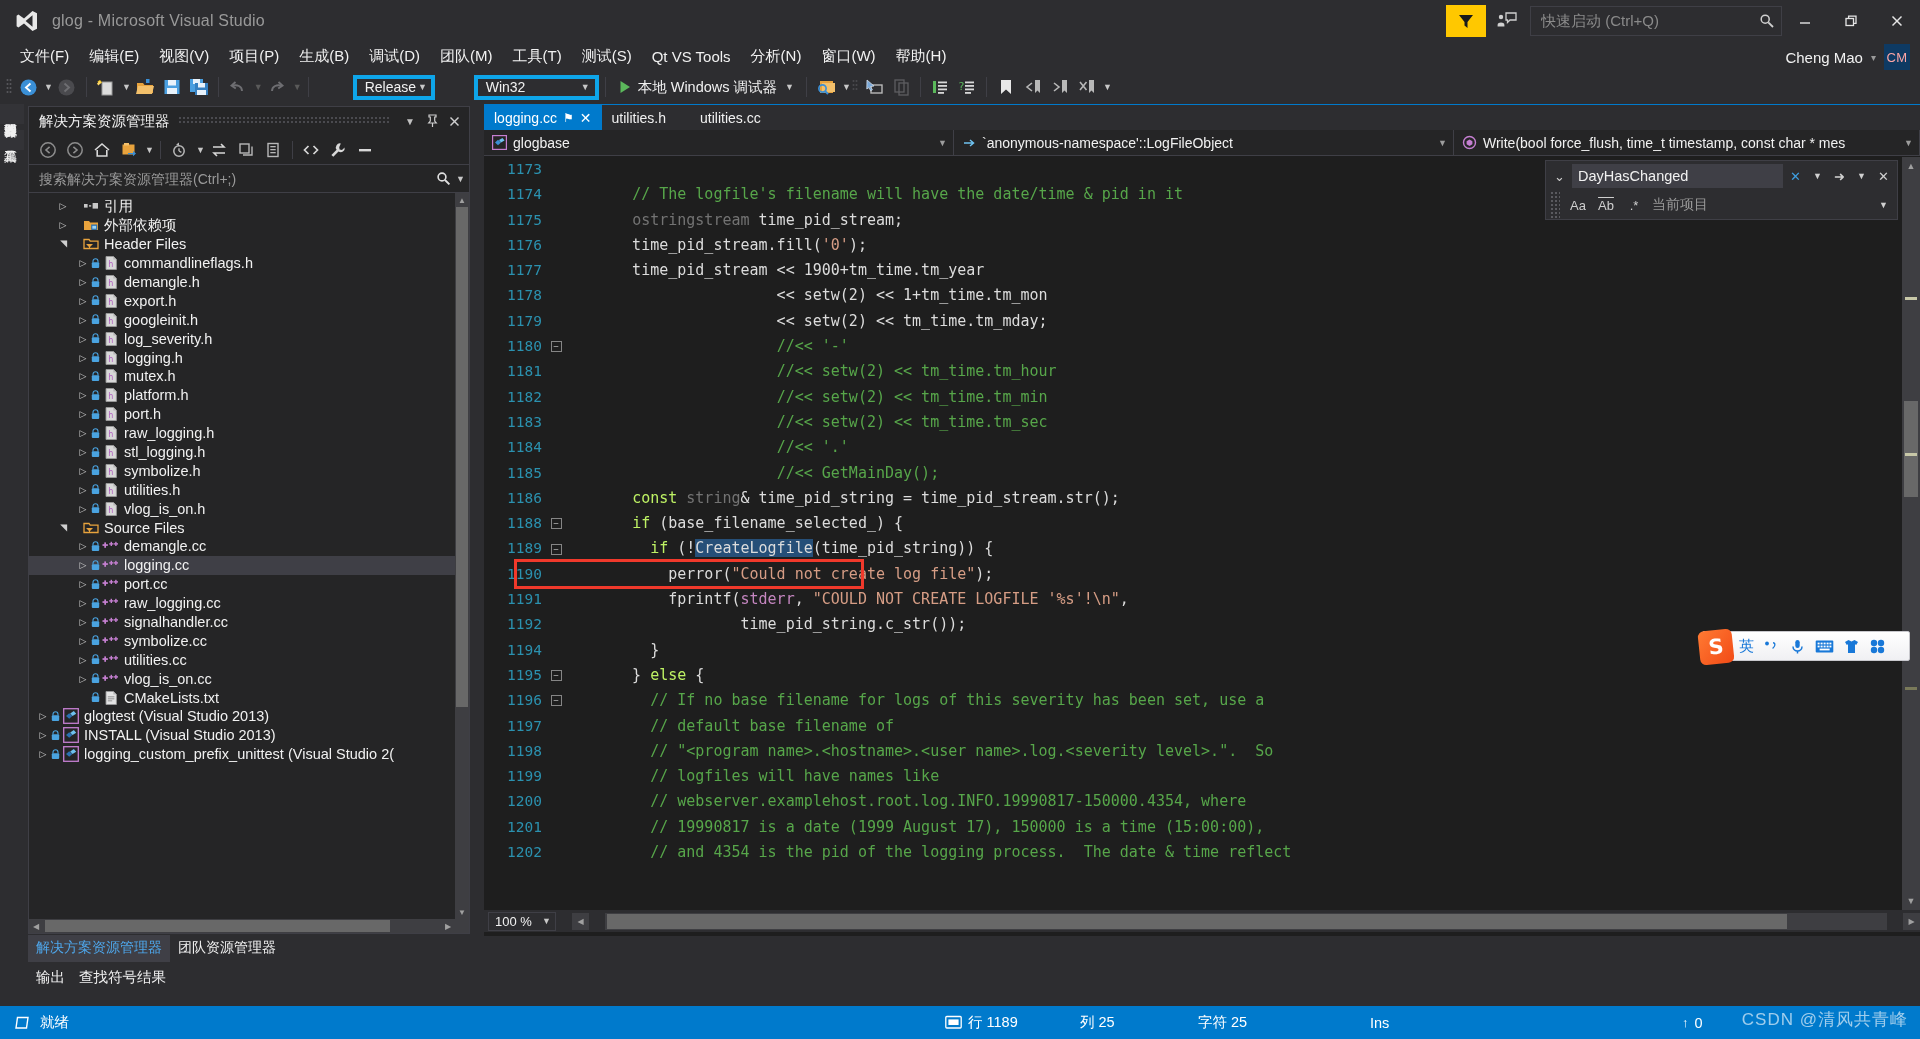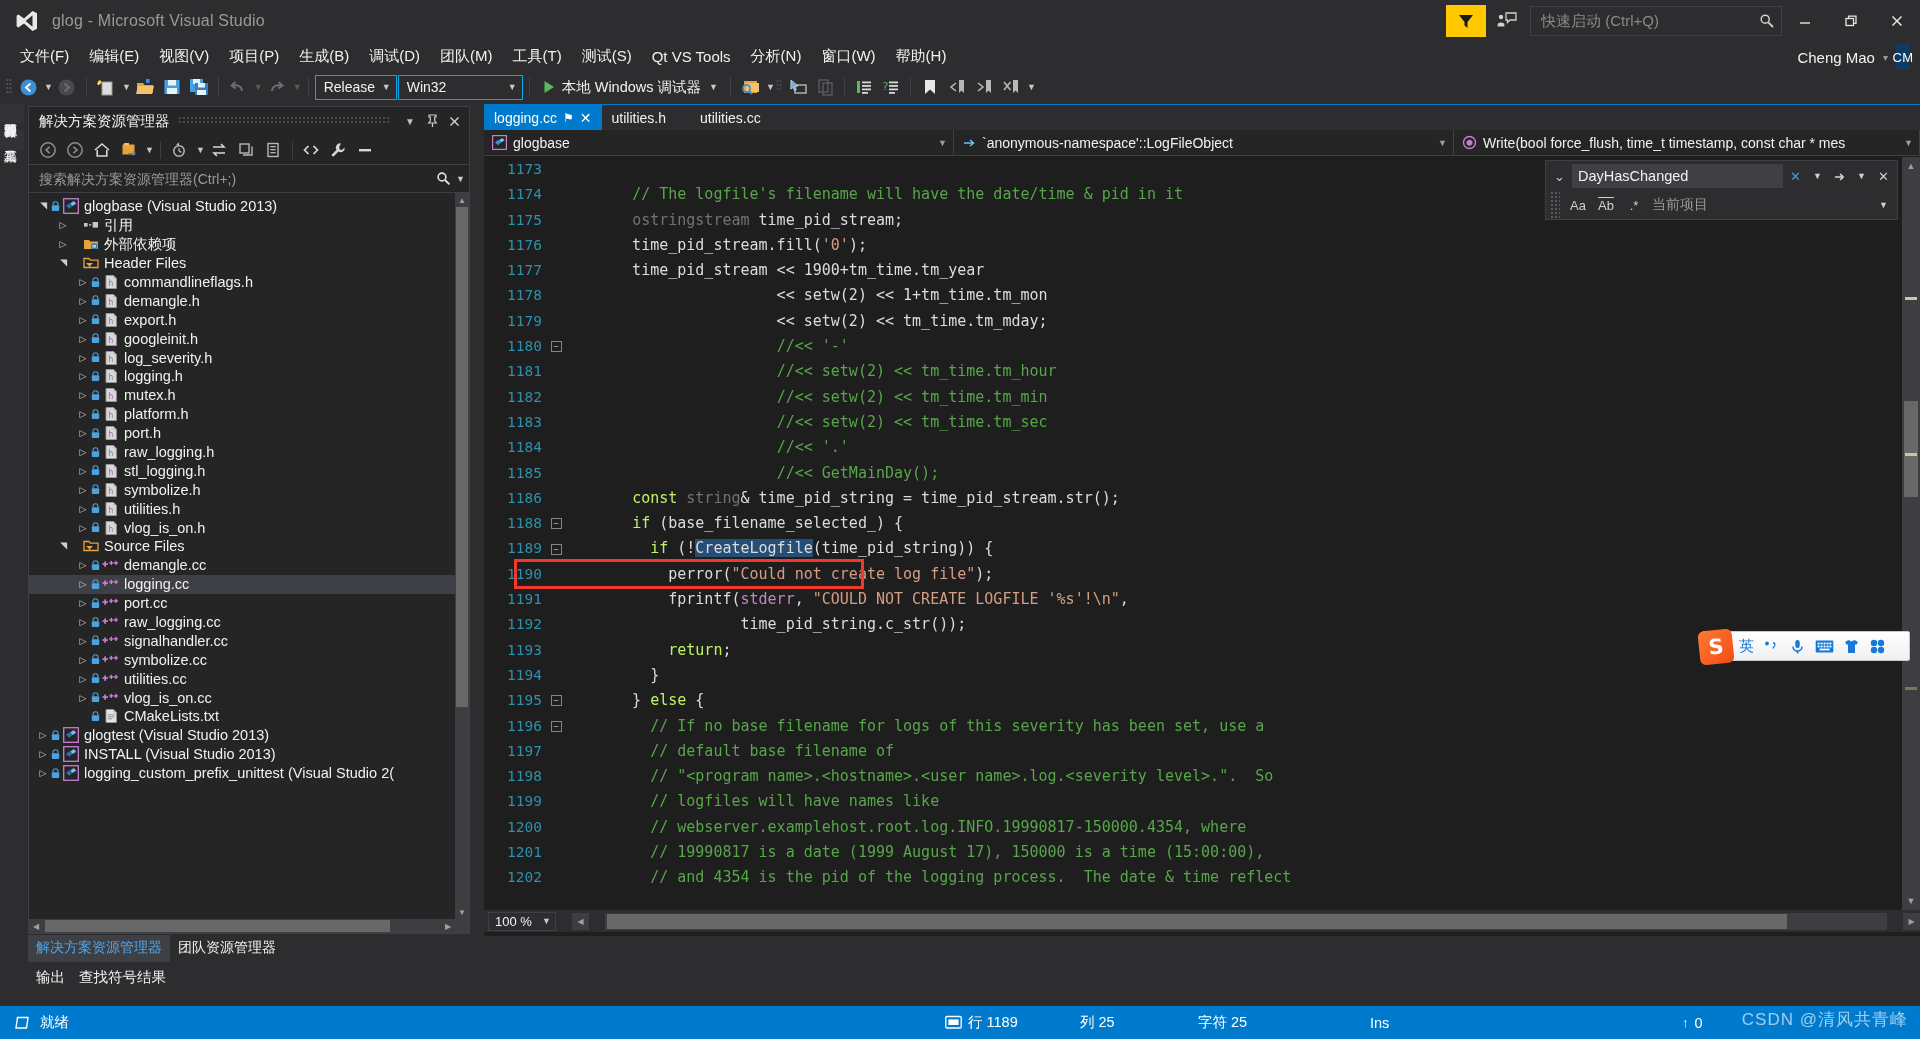--- a/index.html
+++ b/index.html
@@ -48,41 +48,42 @@
   }
   .menu-item {
     font-size: 15px; color: #f1f1f1; padding: 4px 10px; white-space: nowrap;
   }
   .user-area {
     position: absolute; right: 10px; top: 44px; display: flex; align-items: center; gap: 8px;
   }
   .user-name { font-size: 15px; color: #f1f1f1; }
   .user-caret { color: #999; font-size: 10px; }
   .avatar {
-    width: 14px; height: 26px; background: #0e3a63; color: #ffffff;
+    width: 26px; height: 26px; background: #0e3a63; color: #fca5a5;
     display: flex; align-items: center; justify-content: center;
     font-size: 13px; letter-spacing: .5px;
   }
 
   
   .toolbar {
     position: absolute; left: 0; top: 71px; width: 1920px; height: 32px;
     display: flex; align-items: center; padding-left: 6px; gap: 1px;
   }
   .tbtn {
     height: 26px; min-width: 26px; display: flex; align-items: center; justify-content: center;
     padding: 0 3px;
   }
   .tsep { width: 1px; height: 20px; background: #3f3f46; margin: 0 5px; }
   .tcaret { font-size: 9px; color: #c8c8c8; margin-left: 2px; }
   .tcaret.dim { color: #5a5a5a; }
   .combo {
-    height: 25px; border: 1px solid #0ea5e9; background: #2d2d30; color: #f1f1f1;
+    height: 25px; border: 4px solid #0ea5e9; background: #2d2d30; color: #f1f1f1;
     font-size: 14px; display: flex; align-items: center; justify-content: space-between;
     padding: 0 5px 0 8px;
+    margin-left: 38px;
   }
   .combo.release { width: 82px; }
   .combo.platform { width: 125px; }
   .grip { width: 8px; height: 22px; display: flex; align-items: center; }
   .debug-run { display: flex; align-items: center; gap: 6px; padding: 0 6px; height: 26px; }
   .debug-run .label { font-size: 14.5px; color: #f1f1f1; white-space: nowrap; }
 
   
   .vtabs {
     position: absolute; left: 0; top: 104px; width: 26px; height: 830px;
@@ -669,38 +670,20 @@
       <span class="hbtn">
         <svg width="15" height="15" viewBox="0 0 15 15">
             <circle cx="6" cy="6" r="3.9" fill="none" stroke="#e0e0e0" stroke-width="1.6"></circle>
             <line x1="9" y1="9" x2="13.4" y2="13.4" stroke="#e0e0e0" stroke-width="1.9"></line>
           </svg>
       </span>
       <span class="tcaret">▼</span>
     </div>
 
     <div class="tree" id="tree">
-      <div class="trow">
-          <span style="flex: 0 0 0px;"></span>
-          <span class="tarrow" style="transform: rotate(-90deg);">◢</span>
-          <span class="lockico">
-            <svg width="9" height="11" viewBox="0 0 9 11">
-              <path d="M2 4.5 V3.2 A2.5 2.5 0 0 1 7 3.2 V4.5" fill="none" stroke="#4aa3e0" stroke-width="1.1"></path>
-              <rect x="0.8" y="4.3" width="7.4" height="5.6" rx="1" fill="#4aa3e0"></rect>
-            </svg>
-          </span>
-          <span class="ticon">
-            <svg width="16" height="16" viewBox="0 0 16 16">
-              <rect x="0.7" y="0.7" width="14.6" height="14.6" fill="none" stroke="#c57fd1" stroke-width="1.3"></rect>
-              <path d="M3 8 L6.2 5.2 L9.4 8 L6.2 10.8 Z" fill="#2a6fb0"></path>
-              <path d="M7.2 5.4 L10.8 3 L13.2 5.8 L9.6 8.1 Z" fill="#6fc2f0"></path>
-            </svg>
-          </span>
-          <span class="tlabel">glogbase (Visual Studio 2013)</span>
-        </div>
         <div class="trow">
           <span style="flex: 0 0 20px;"></span>
           <span class="tarrow">▷</span>
           <span class="lockico"></span>
           <span class="ticon">
             <svg width="16" height="16" viewBox="0 0 16 16">
               <rect x="1" y="6" width="3.6" height="3.6" fill="#c8c8c8"></rect>
               <rect x="6" y="7.2" width="2.2" height="1.4" fill="#c8c8c8"></rect>
               <rect x="9.6" y="5" width="5.4" height="5.6" fill="#c8c8c8"></rect>
             </svg>
@@ -1336,21 +1319,20 @@
         <div class="cline"><span class="lnum">1182</span><span class="glyph"></span><span class="outline"><span style="position:absolute;left:4px;top:0;bottom:0;width:1px;border-left:1px dashed #5a5a5a"></span><span style="position:absolute;left:14px;top:0;bottom:0;width:1px;border-left:1px dashed #5a5a5a"></span></span><span class="ctext">                    <span class="cm">//&lt;&lt; setw(2) &lt;&lt; tm_time.tm_min</span></span></div>
         <div class="cline"><span class="lnum">1183</span><span class="glyph"></span><span class="outline"><span style="position:absolute;left:4px;top:0;bottom:0;width:1px;border-left:1px dashed #5a5a5a"></span><span style="position:absolute;left:14px;top:0;bottom:0;width:1px;border-left:1px dashed #5a5a5a"></span></span><span class="ctext">                    <span class="cm">//&lt;&lt; setw(2) &lt;&lt; tm_time.tm_sec</span></span></div>
         <div class="cline"><span class="lnum">1184</span><span class="glyph"></span><span class="outline"><span style="position:absolute;left:4px;top:0;bottom:0;width:1px;border-left:1px dashed #5a5a5a"></span><span style="position:absolute;left:14px;top:0;bottom:0;width:1px;border-left:1px dashed #5a5a5a"></span></span><span class="ctext">                    <span class="cm">//&lt;&lt; '.'</span></span></div>
         <div class="cline"><span class="lnum">1185</span><span class="glyph"></span><span class="outline"><span style="position:absolute;left:4px;top:0;bottom:0;width:1px;border-left:1px dashed #5a5a5a"></span><span style="position:absolute;left:14px;top:0;bottom:0;width:1px;border-left:1px dashed #5a5a5a"></span></span><span class="ctext">                    <span class="cm">//&lt;&lt; GetMainDay();</span></span></div>
         <div class="cline"><span class="lnum">1186</span><span class="glyph"></span><span class="outline"><span style="position:absolute;left:4px;top:0;bottom:0;width:1px;border-left:1px dashed #5a5a5a"></span><span style="position:absolute;left:14px;top:0;bottom:0;width:1px;border-left:1px dashed #5a5a5a"></span></span><span class="ctext">    <span class="kw">const</span> <span class="ty">string</span>&amp; time_pid_string = time_pid_stream.str();</span></div>
         <div class="cline"><span class="lnum">1188</span><span class="glyph"><span class="foldmark">−</span></span><span class="outline"><span style="position:absolute;left:4px;top:0;bottom:0;width:1px;border-left:1px dashed #5a5a5a"></span><span style="position:absolute;left:14px;top:0;bottom:0;width:1px;border-left:1px dashed #5a5a5a"></span></span><span class="ctext">    <span class="kw">if</span> (base_filename_selected_) {</span></div>
         <div class="cline"><span class="lnum">1189</span><span class="glyph"><span class="foldmark">−</span></span><span class="outline"><span style="position:absolute;left:4px;top:0;bottom:0;width:1px;border-left:1px dashed #5a5a5a"></span><span style="position:absolute;left:14px;top:0;bottom:0;width:1px;border-left:1px dashed #5a5a5a"></span></span><span class="ctext">      <span class="kw">if</span> (!<span class="sel-tok">CreateLogfile</span>(time_pid_string)) {</span></div>
         <div class="cline"><span class="lnum">1190</span><span class="glyph"></span><span class="outline"><span style="position:absolute;left:4px;top:0;bottom:0;width:1px;border-left:1px dashed #5a5a5a"></span><span style="position:absolute;left:14px;top:0;bottom:0;width:1px;border-left:1px dashed #5a5a5a"></span></span><span class="ctext">        perror(<span class="st">"Could not create log file"</span>);</span></div>
         <div class="cline"><span class="lnum">1191</span><span class="glyph"></span><span class="outline"><span style="position:absolute;left:4px;top:0;bottom:0;width:1px;border-left:1px dashed #5a5a5a"></span><span style="position:absolute;left:14px;top:0;bottom:0;width:1px;border-left:1px dashed #5a5a5a"></span></span><span class="ctext">        fprintf(<span class="pp">stderr</span>, <span class="st">"COULD NOT CREATE LOGFILE '%s'!\n"</span>,</span></div>
         <div class="cline"><span class="lnum">1192</span><span class="glyph"></span><span class="outline"><span style="position:absolute;left:4px;top:0;bottom:0;width:1px;border-left:1px dashed #5a5a5a"></span><span style="position:absolute;left:14px;top:0;bottom:0;width:1px;border-left:1px dashed #5a5a5a"></span></span><span class="ctext">                time_pid_string.c_str());</span></div>
-        <div class="cline"><span class="lnum">1193</span><span class="glyph"></span><span class="outline"><span style="position:absolute;left:4px;top:0;bottom:0;width:1px;border-left:1px dashed #5a5a5a"></span><span style="position:absolute;left:14px;top:0;bottom:0;width:1px;border-left:1px dashed #5a5a5a"></span></span><span class="ctext">        <span class="kw">return</span>;</span></div>
         <div class="cline"><span class="lnum">1194</span><span class="glyph"></span><span class="outline"><span style="position:absolute;left:4px;top:0;bottom:0;width:1px;border-left:1px dashed #5a5a5a"></span><span style="position:absolute;left:14px;top:0;bottom:0;width:1px;border-left:1px dashed #5a5a5a"></span></span><span class="ctext">      }</span></div>
         <div class="cline"><span class="lnum">1195</span><span class="glyph"><span class="foldmark">−</span></span><span class="outline"><span style="position:absolute;left:4px;top:0;bottom:0;width:1px;border-left:1px dashed #5a5a5a"></span><span style="position:absolute;left:14px;top:0;bottom:0;width:1px;border-left:1px dashed #5a5a5a"></span></span><span class="ctext">    } <span class="kw">else</span> {</span></div>
         <div class="cline"><span class="lnum">1196</span><span class="glyph"><span class="foldmark">−</span></span><span class="outline"><span style="position:absolute;left:4px;top:0;bottom:0;width:1px;border-left:1px dashed #5a5a5a"></span><span style="position:absolute;left:14px;top:0;bottom:0;width:1px;border-left:1px dashed #5a5a5a"></span></span><span class="ctext">      <span class="cm">// If no base filename for logs of this severity has been set, use a</span></span></div>
         <div class="cline"><span class="lnum">1197</span><span class="glyph"></span><span class="outline"><span style="position:absolute;left:4px;top:0;bottom:0;width:1px;border-left:1px dashed #5a5a5a"></span><span style="position:absolute;left:14px;top:0;bottom:0;width:1px;border-left:1px dashed #5a5a5a"></span></span><span class="ctext">      <span class="cm">// default base filename of</span></span></div>
         <div class="cline"><span class="lnum">1198</span><span class="glyph"></span><span class="outline"><span style="position:absolute;left:4px;top:0;bottom:0;width:1px;border-left:1px dashed #5a5a5a"></span><span style="position:absolute;left:14px;top:0;bottom:0;width:1px;border-left:1px dashed #5a5a5a"></span></span><span class="ctext">      <span class="cm">// "&lt;program name&gt;.&lt;hostname&gt;.&lt;user name&gt;.log.&lt;severity level&gt;.".  So</span></span></div>
         <div class="cline"><span class="lnum">1199</span><span class="glyph"></span><span class="outline"><span style="position:absolute;left:4px;top:0;bottom:0;width:1px;border-left:1px dashed #5a5a5a"></span><span style="position:absolute;left:14px;top:0;bottom:0;width:1px;border-left:1px dashed #5a5a5a"></span></span><span class="ctext">      <span class="cm">// logfiles will have names like</span></span></div>
         <div class="cline"><span class="lnum">1200</span><span class="glyph"></span><span class="outline"><span style="position:absolute;left:4px;top:0;bottom:0;width:1px;border-left:1px dashed #5a5a5a"></span><span style="position:absolute;left:14px;top:0;bottom:0;width:1px;border-left:1px dashed #5a5a5a"></span></span><span class="ctext">      <span class="cm">// webserver.examplehost.root.log.INFO.19990817-150000.4354, where</span></span></div>
         <div class="cline"><span class="lnum">1201</span><span class="glyph"></span><span class="outline"><span style="position:absolute;left:4px;top:0;bottom:0;width:1px;border-left:1px dashed #5a5a5a"></span><span style="position:absolute;left:14px;top:0;bottom:0;width:1px;border-left:1px dashed #5a5a5a"></span></span><span class="ctext">      <span class="cm">// 19990817 is a date (1999 August 17), 150000 is a time (15:00:00),</span></span></div>
         <div class="cline"><span class="lnum">1202</span><span class="glyph"></span><span class="outline"><span style="position:absolute;left:4px;top:0;bottom:0;width:1px;border-left:1px dashed #5a5a5a"></span><span style="position:absolute;left:14px;top:0;bottom:0;width:1px;border-left:1px dashed #5a5a5a"></span></span><span class="ctext">      <span class="cm">// and 4354 is the pid of the logging process.  The date &amp; time reflect</span></span></div>
       </div>

